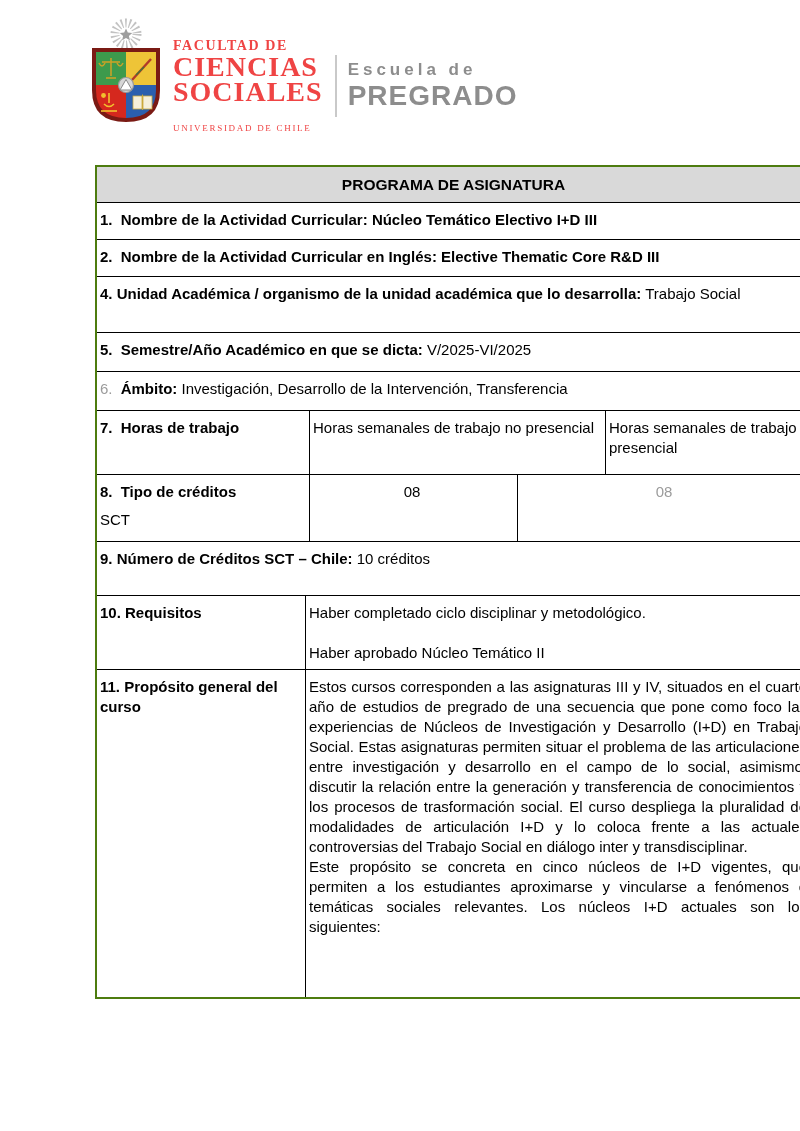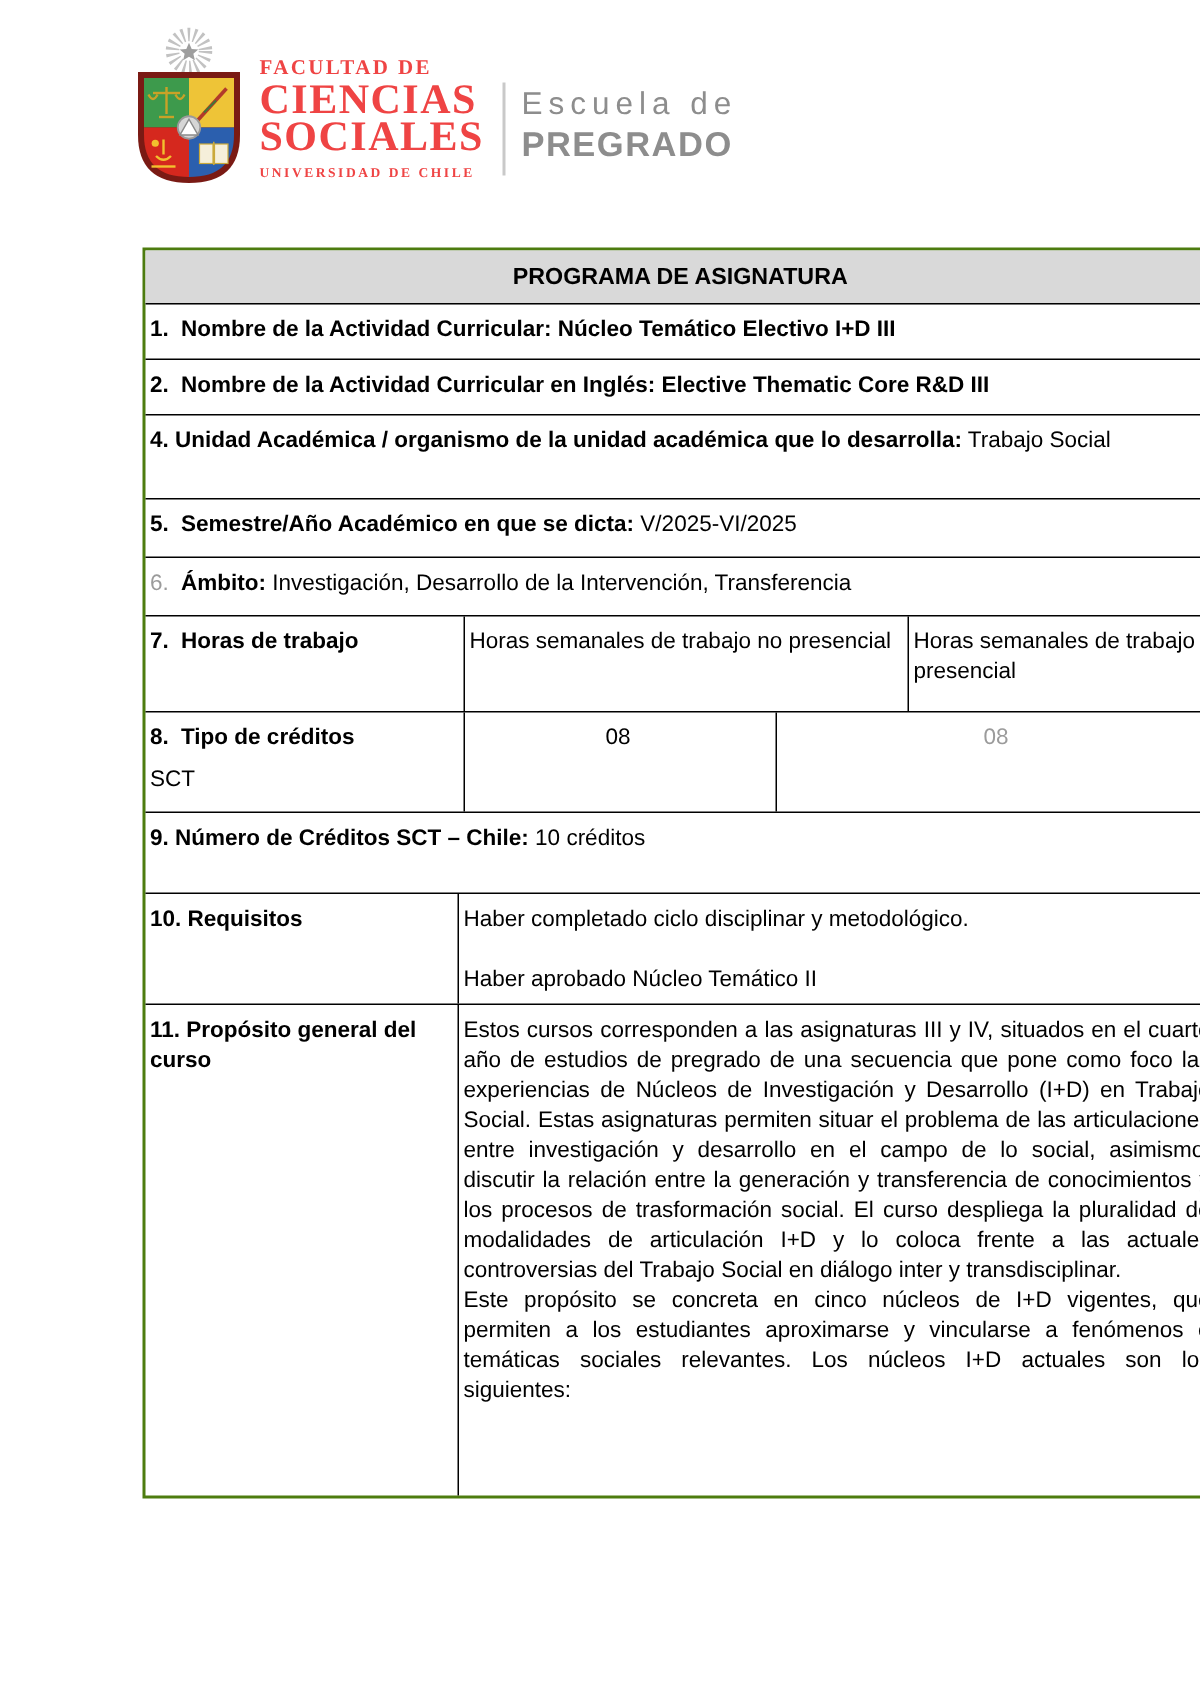--- a/index.html
+++ b/index.html
@@ -5,25 +5,25 @@
   html,body { margin:0; padding:0; background:#ffffff; }
   body { width:800px; height:1131px; font-family:"Liberation Sans",sans-serif; color:#000; }
   .page { position:relative; width:800px; height:1131px; background:#fff; overflow:hidden; }
 
   
   .logo { position:absolute; left:88px; top:14px; display:flex; align-items:flex-start; }
   .emblem { width:76px; height:112px; display:block; flex:none; }
   .faculty { margin-left:9px; margin-top:24px; font-family:"Liberation Serif",serif; color:#ef4444; white-space:nowrap; }
   .f-top  { font-size:14px; font-weight:700; letter-spacing:1.6px; line-height:16px; }
   .f-main { font-size:28px; font-weight:700; letter-spacing:1px; line-height:25px; }
-  .f-univ { font-size:9px;  font-weight:700; letter-spacing:1.7px; margin-top:6px; }
+  .f-univ { font-size:9px;  font-weight:400; letter-spacing:1.7px; margin-top:19px; }
   .logo-divider { width:2px; background:#c9c9c9; height:62px; margin:41px 11px 0 12px; flex:none; }
   .school { margin-top:44px; color:#8d8d8d; white-space:nowrap; }
-  .s-top  { font-size:21px; letter-spacing:4px; line-height:23px; }
-  .s-main { font-size:23px; font-weight:700; letter-spacing:1px; line-height:30px; }
+  .s-top  { font-size:17px; letter-spacing:4px; line-height:23px;font-weight:bold; }
+  .s-main { font-size:28px; font-weight:700; letter-spacing:1px; line-height:30px; }
 
   
   .tbl { position:absolute; left:95px; top:165px; width:720px; border:2px solid #4d7c0f; box-sizing:border-box; background:#fff; }
   .row { border-bottom:1.5px solid #000; box-sizing:border-box; font-size:15px; line-height:20px; padding:7px 6px 4px 3px; }
   .row:last-child { border-bottom:none; }
   .head { background:#d9d9d9; text-align:center; font-weight:700; min-height:36px; padding-top:8px; font-size:15.5px; }
   .h37 { min-height:37px; } .h36 { min-height:36px; } .h56 { min-height:56px; }
   .h39 { min-height:39px; } .h64 { min-height:64px; } .h67 { min-height:67px; }
   .h54 { min-height:54px; } .h74 { min-height:74px; } .h327 { min-height:327px; }
   .cols { display:flex; padding:0; align-items:stretch; }

